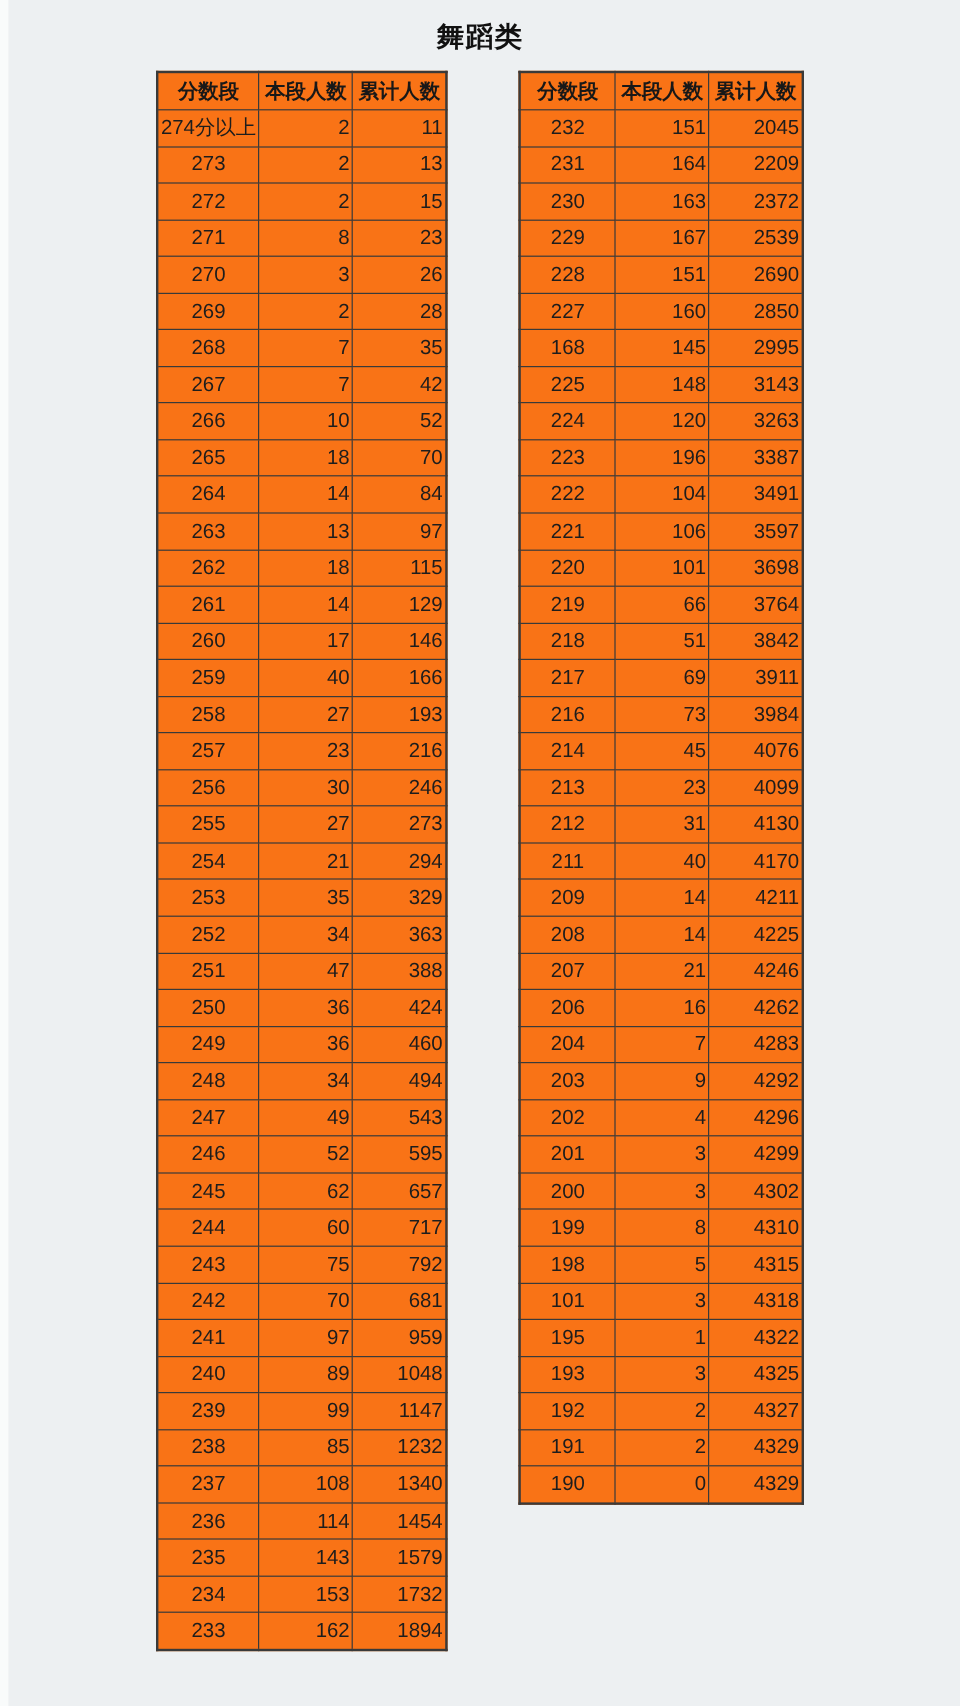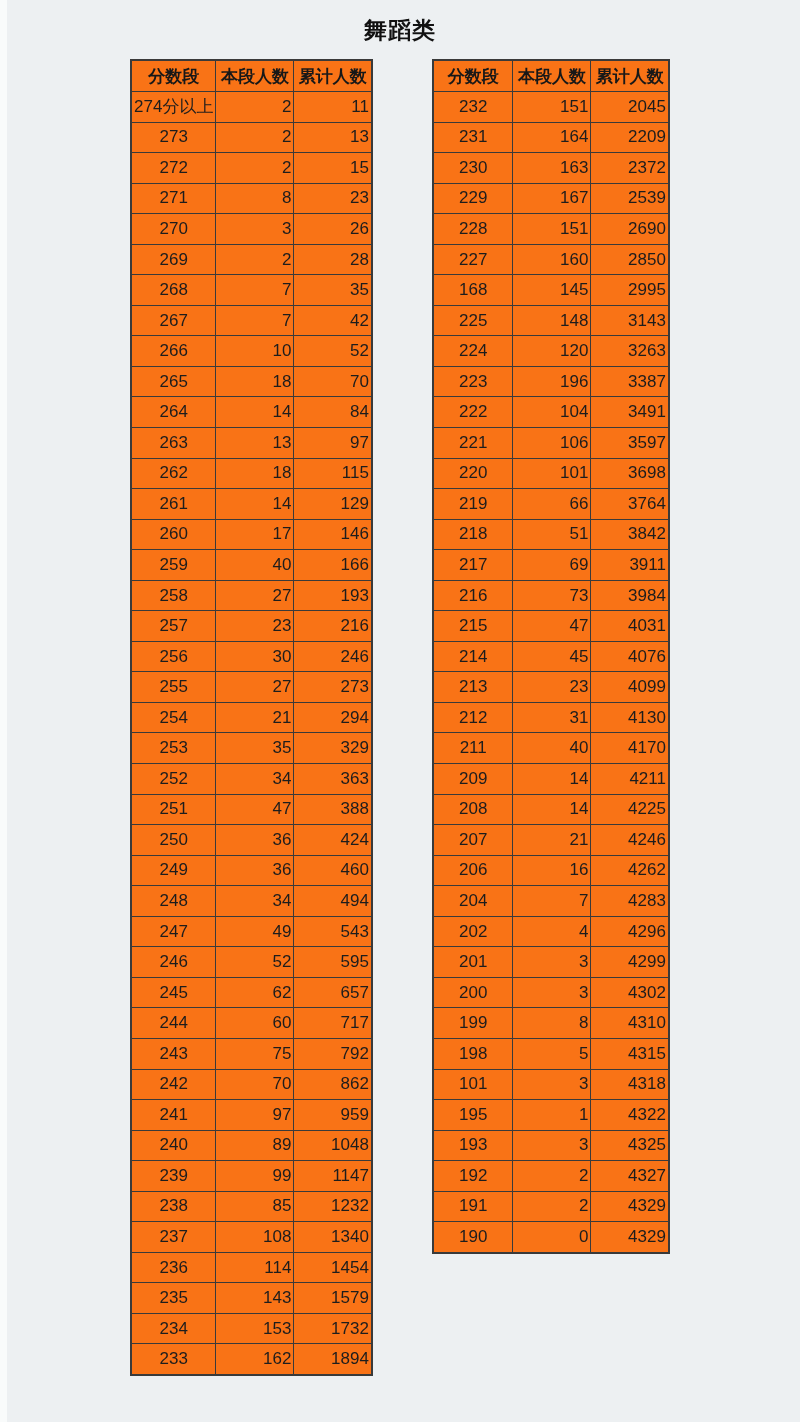--- a/index.html
+++ b/index.html
@@ -249,21 +249,21 @@
           <td class="c-num">717</td>
         </tr>
         <tr>
           <td class="c-score">243</td>
           <td class="c-num">75</td>
           <td class="c-num">792</td>
         </tr>
         <tr>
           <td class="c-score">242</td>
           <td class="c-num">70</td>
-          <td class="c-num">862</td>
+          <td class="c-num">681</td>
         </tr>
         <tr>
           <td class="c-score">241</td>
           <td class="c-num">97</td>
           <td class="c-num">959</td>
         </tr>
         <tr>
           <td class="c-score">240</td>
           <td class="c-num">89</td>
           <td class="c-num">1048</td>
@@ -399,25 +399,20 @@
           <td class="c-score">217</td>
           <td class="c-num">69</td>
           <td class="c-num">3911</td>
         </tr>
         <tr>
           <td class="c-score">216</td>
           <td class="c-num">73</td>
           <td class="c-num">3984</td>
         </tr>
         <tr>
-          <td class="c-score">215</td>
-          <td class="c-num">47</td>
-          <td class="c-num">4031</td>
-        </tr>
-        <tr>
           <td class="c-score">214</td>
           <td class="c-num">45</td>
           <td class="c-num">4076</td>
         </tr>
         <tr>
           <td class="c-score">213</td>
           <td class="c-num">23</td>
           <td class="c-num">4099</td>
         </tr>
         <tr>
@@ -449,20 +444,25 @@
           <td class="c-score">206</td>
           <td class="c-num">16</td>
           <td class="c-num">4262</td>
         </tr>
         <tr>
           <td class="c-score">204</td>
           <td class="c-num">7</td>
           <td class="c-num">4283</td>
         </tr>
         <tr>
+          <td class="c-score">203</td>
+          <td class="c-num">9</td>
+          <td class="c-num">4292</td>
+        </tr>
+        <tr>
           <td class="c-score">202</td>
           <td class="c-num">4</td>
           <td class="c-num">4296</td>
         </tr>
         <tr>
           <td class="c-score">201</td>
           <td class="c-num">3</td>
           <td class="c-num">4299</td>
         </tr>
         <tr>

